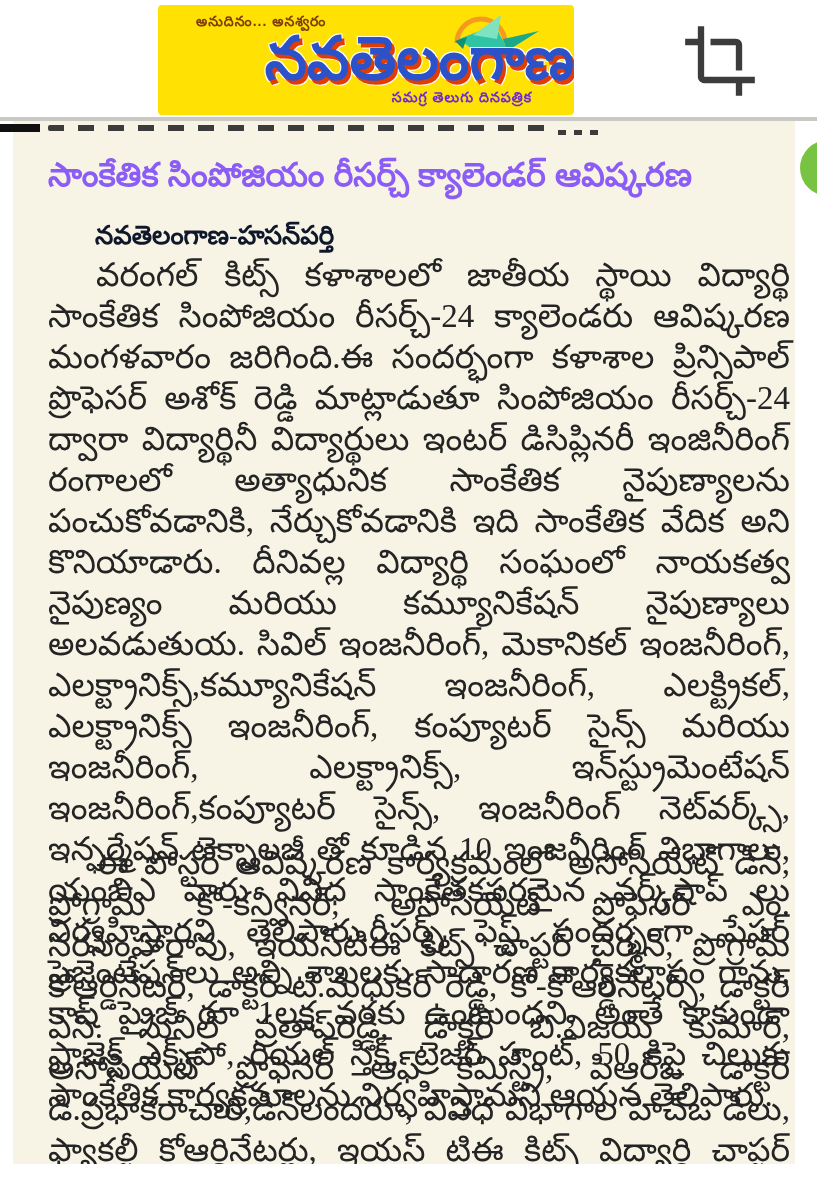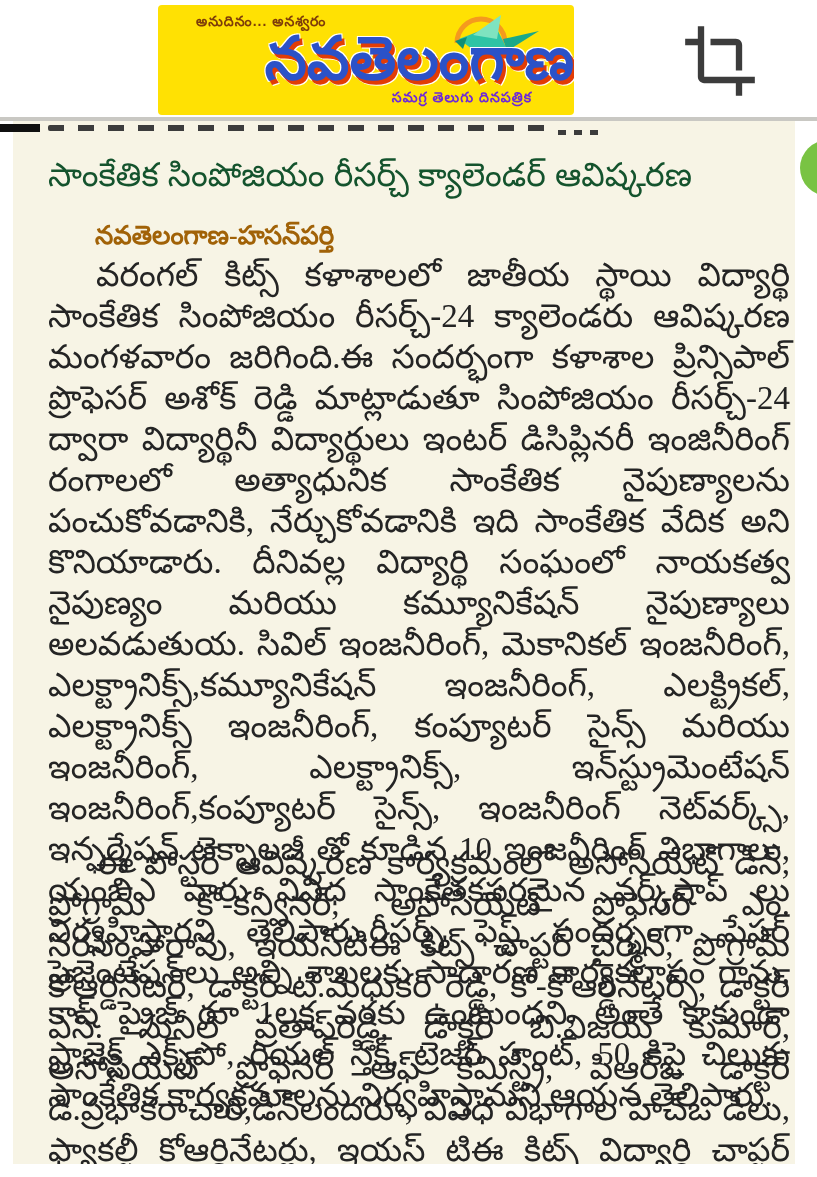--- a/index.html
+++ b/index.html
@@ -51,26 +51,26 @@
   }
   .cut-line-2{
     position:absolute;left:545px;top:9px;width:46px;height:5px;
     background:repeating-linear-gradient(90deg,#3c3c3c 0 8px,rgba(0,0,0,0) 8px 16px);
   }
   .artifact-bar{
     position:absolute;left:0;top:124px;width:40px;height:8px;background:#101010;
   }
   .headline{
     position:absolute;left:35px;top:32px;width:710px;
-    font-size:33px;line-height:44px;font-weight:normal;color:#14532d;
+    font-size:33px;line-height:44px;font-weight:bold;color:#8b5cf6;
     font-family:"Liberation Sans", sans-serif;
   }
   .dateline{
     position:absolute;left:82px;top:100px;
-    font-size:26px;font-weight:bold;color:#a16207;
+    font-size:26px;font-weight:bold;color:#0f172a;
     font-family:"Liberation Serif", serif;
   }
   .body-para{
     position:absolute;left:35px;width:742px;
     font-size:33px;line-height:41px;color:#242424;
     text-align:justify;text-indent:48px;
     font-family:"Liberation Serif", serif;
   }
   .para-1{top:134px;}
   .para-2{top:722px;}

